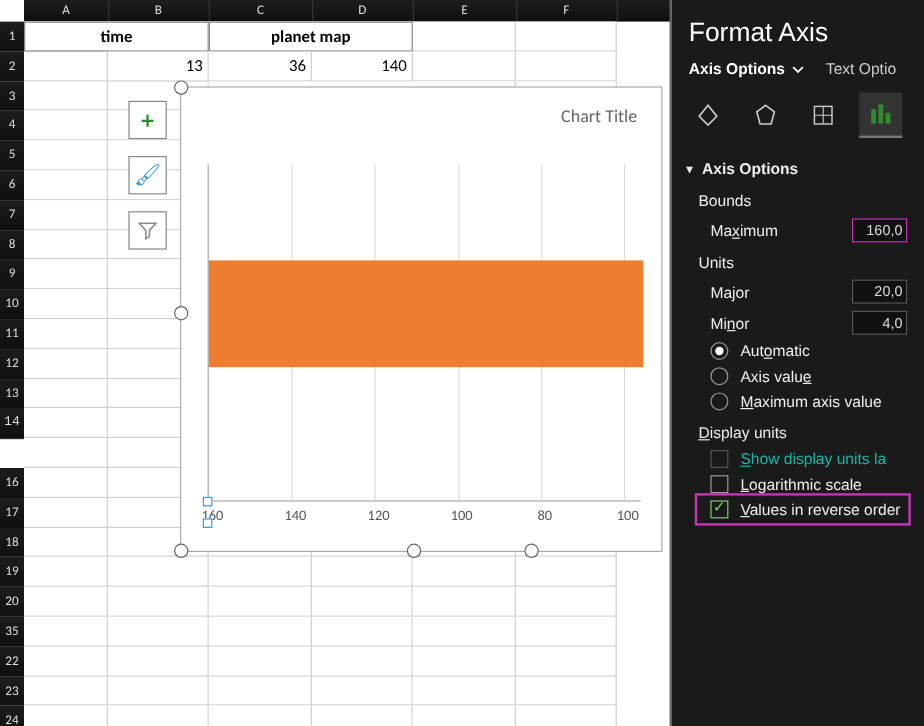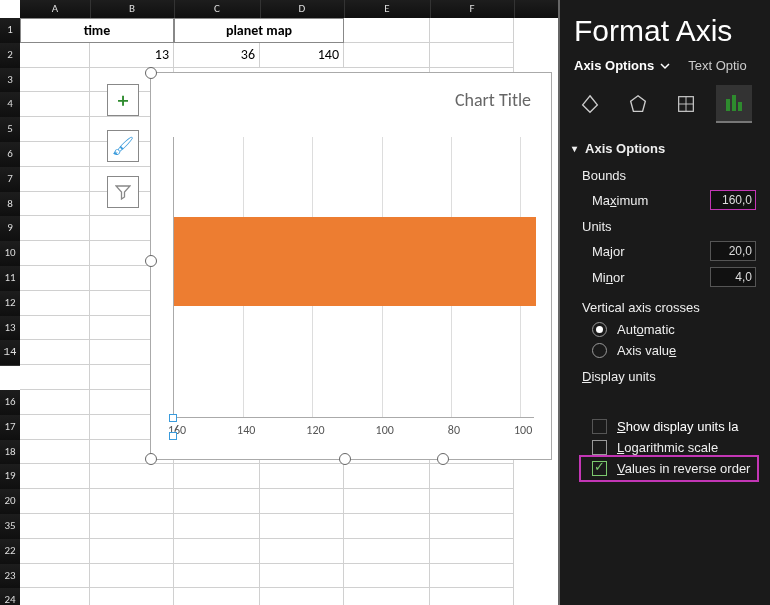--- a/index.html
+++ b/index.html
@@ -90,21 +90,21 @@
   .chart-obj {
     position: absolute;
     left: 150px; top: 72px;
     width: 400px; height: 386px;
     background: #fff;
     border: 1px solid #aaa;
   }
   .chart-title {
     position: absolute;
     top: 16px; right: 20px;
-    font-size: 18px;
+    font-size: 15px;
     color: #666;
   }
   .plot-area {
     position: absolute;
     left: 22px; top: 64px;
     width: 360px; height: 280px;
     border-left: 1px solid #aaa;
     border-bottom: 1px solid #aaa;
   }
   .plot-bar {
@@ -164,21 +164,21 @@
     width: 210px; height: 605px;
     background: #1a1a1a;
     color: #eee;
     font-family: "Segoe UI", Arial, sans-serif;
     overflow: hidden;
   }
   .pane h1 {
     margin: 0;
     padding: 14px 14px 10px 14px;
     font-weight: 400;
-    font-size: 30px;
+    font-size: 22px;
     color: #fff;
   }
   .pane-tabs {
     display: flex;
     gap: 18px;
     padding: 0 14px 10px 14px;
     font-size: 13px;
   }
   .pane-tab-a {
     color: #fff;
@@ -283,21 +283,21 @@
     content: "✓";
     position: absolute;
     left: 1px; top: -3px;
     color: #7CC96E;
     font-size: 13px;
   }
   .check-row.hl {
     outline: 2px solid #C336B5;
     outline-offset: 1px;
   }
-  .check-row.disabled, .radio-row.disabled { color: #ffffff; margin-top: 28px; }
+  .check-row.disabled, .radio-row.disabled { color: #14b8a6; }
   .check-row.disabled .check { border-color:#555; }
 
   .vsep {
     position:absolute;
     left:558px; top:0; width:2px; height:605px;
     background:#666;
   }
 </style>
 </head>
 <body>
@@ -597,29 +597,32 @@
     <div class="subhdr">Units</div>
     <div class="kv-row">
       <label class="nound">Ma<span class="u">j</span>or</label>
       <input class="val-input" value="20,0" style="">
     </div>
     <div class="kv-row">
       <label class="nound">Mi<span class="u">n</span>or</label>
       <input class="val-input" value="4,0" style="">
     </div>
 
-    <div class="subhdr" style="padding-top:10px">Vertical axis crosses</div>
     <div class="radio-row">
       <div class="radio on"></div>
       <span>Aut<u>o</u>matic</span>
     </div>
     <div class="radio-row">
       <div class="radio"></div>
       <span>Axis valu<u>e</u></span>
     </div>
+    <div class="radio-row">
+      <div class="radio"></div>
+      <span><u>M</u>aximum axis value</span>
+    </div>
 
     <div class="subhdr" style="padding-top:8px"><u>D</u>isplay units</div>
 
     <div class="check-row disabled">
       <div class="check"></div>
       <span><u>S</u>how display units la</span>
     </div>
     <div class="check-row">
       <div class="check"></div>
       <span><u>L</u>ogarithmic scale</span>

